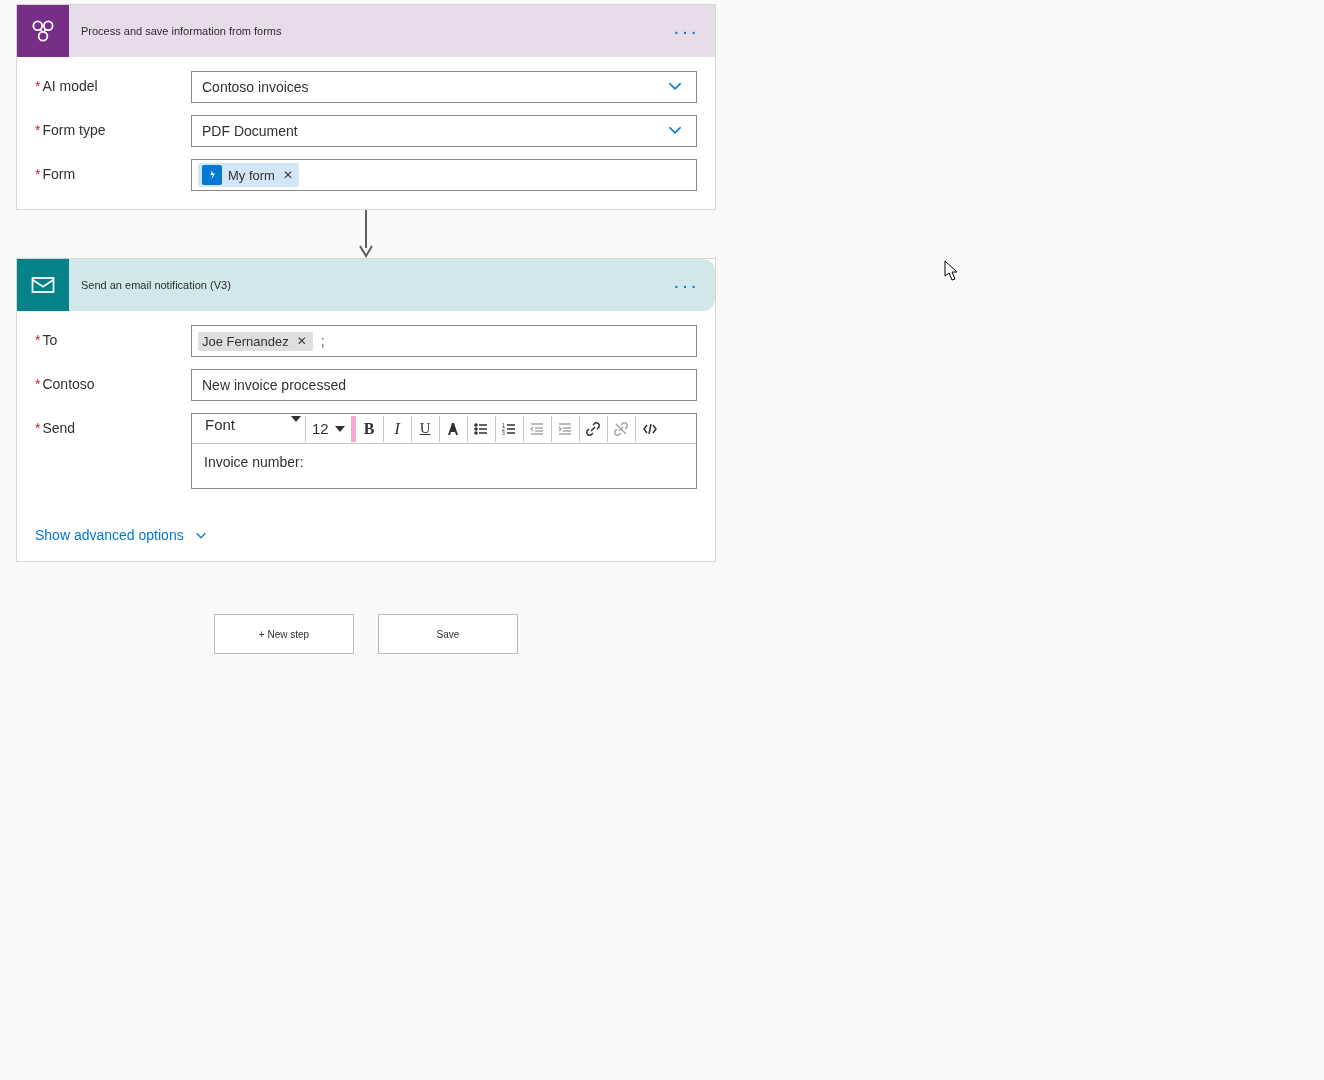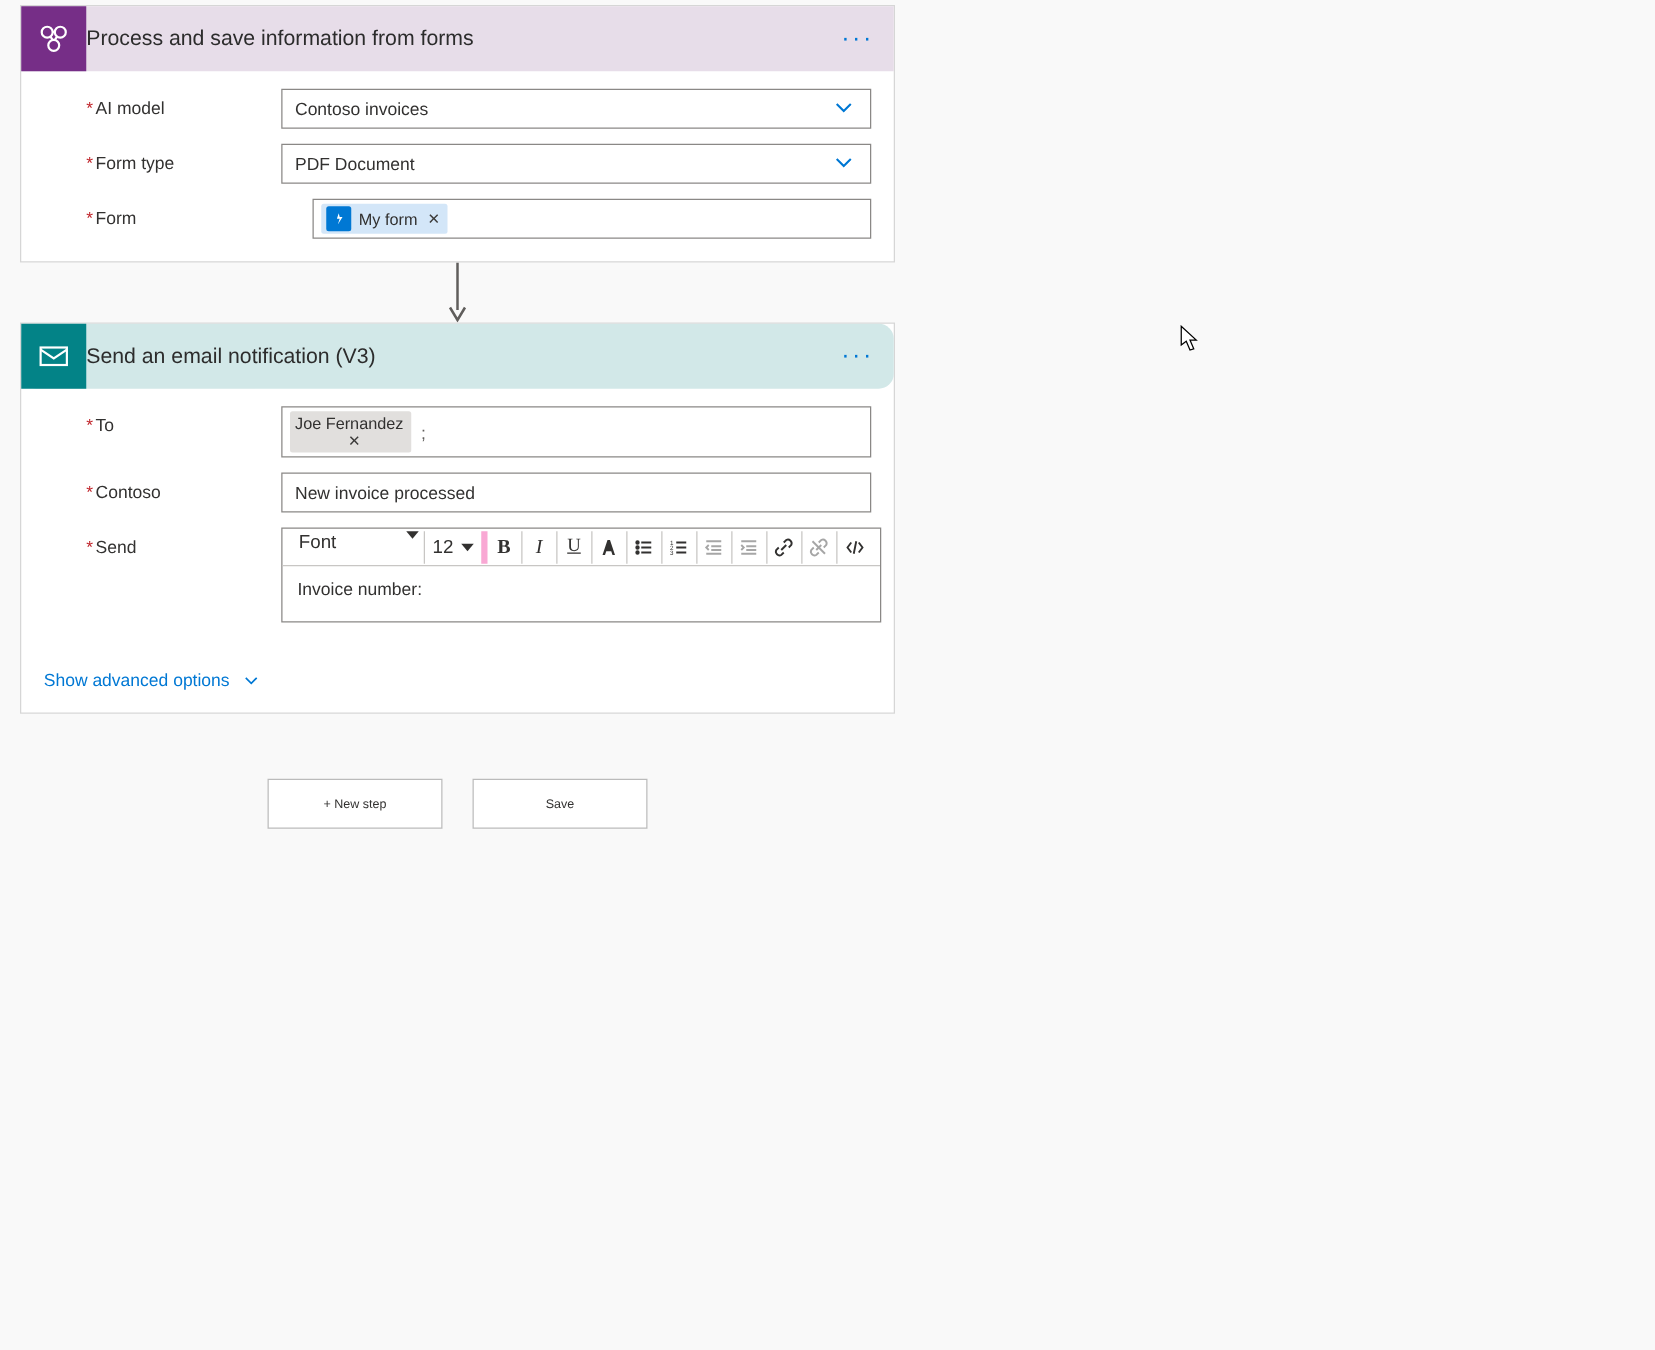--- a/index.html
+++ b/index.html
@@ -42,22 +42,22 @@
     align-items: center;
     justify-content: center;
     flex-shrink: 0;
   }
   .purple-box { background: #762e87; }
   .teal-box   { background: #038387; }
 
   .icon-box svg { width: 28px; height: 28px; }
 
   .card-title {
-    padding-left: 0;
-    font-size: 17px;
+    padding-left: 12px;
+    font-size: 11px;
     color: #2c2c2c;
   }
 
   .ellipsis {
     position: absolute;
     right: 16px;
     top: 50%;
     transform: translateY(-50%);
     font-size: 20px;
     color: #0078d4;
@@ -66,23 +66,22 @@
   }
 
   .card-body {
     padding: 14px 18px 18px 18px;
   }
 
   .field-row {
     display: flex;
     align-items: flex-start;
     margin-bottom: 12px;
-    margin-left: 34px;
-  }
-  .field-row:last-child { margin-bottom: 0; gap: 25px; }
+  }
+  .field-row:last-child { margin-bottom: 0; }
 
   .field-label {
     width: 156px;
     flex-shrink: 0;
     padding-top: 7px;
     font-size: 14px;
     color: #323130;
   }
   .req { color: #c1272d; margin-right: 2px; }
 
@@ -108,21 +107,21 @@
 
   .chip {
     display: inline-flex;
     align-items: center;
     border-radius: 2px;
     padding: 2px 6px 2px 4px;
     font-size: 13px;
     margin-right: 4px;
   }
   .chip-blue { background: #d3e6f8; }
-  .chip-grey { background: #e1dfdd; flex-direction: column; }
+  .chip-grey { background: #e1dfdd; }
   .chip-icon {
     width: 20px;
     height: 20px;
     display: inline-flex;
     align-items: center;
     justify-content: center;
     border-radius: 2px;
     margin-right: 6px;
   }
   .chip-icon-blue { background: #0078d4; }

